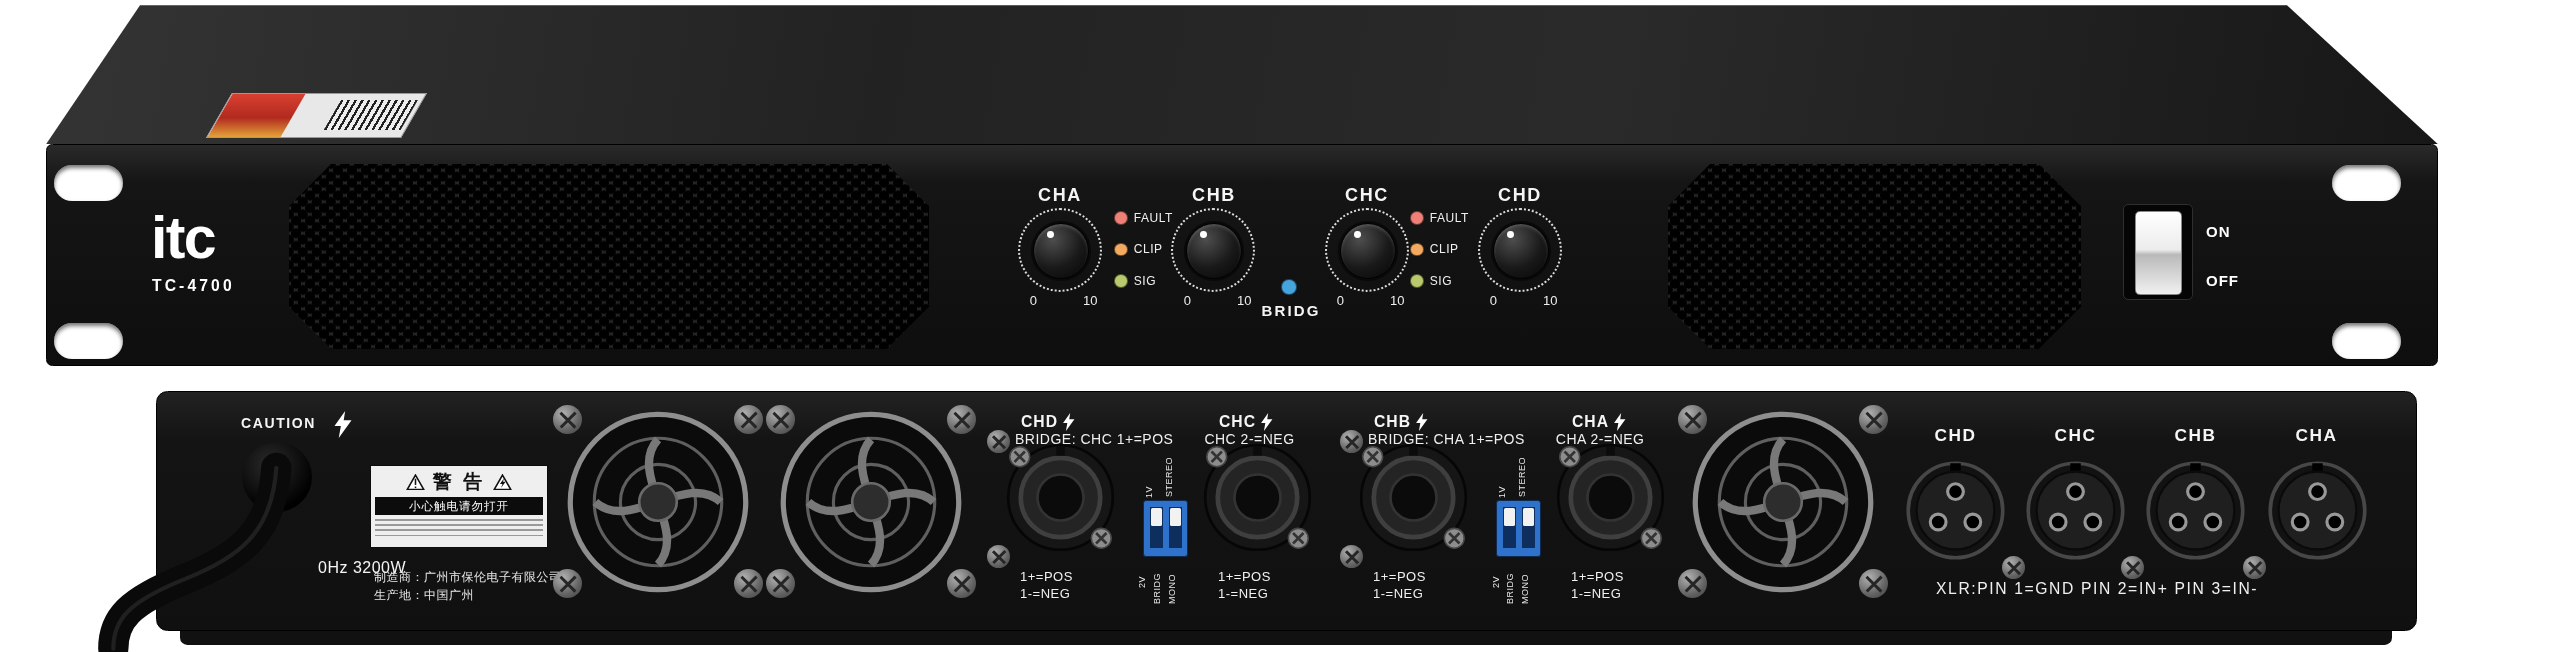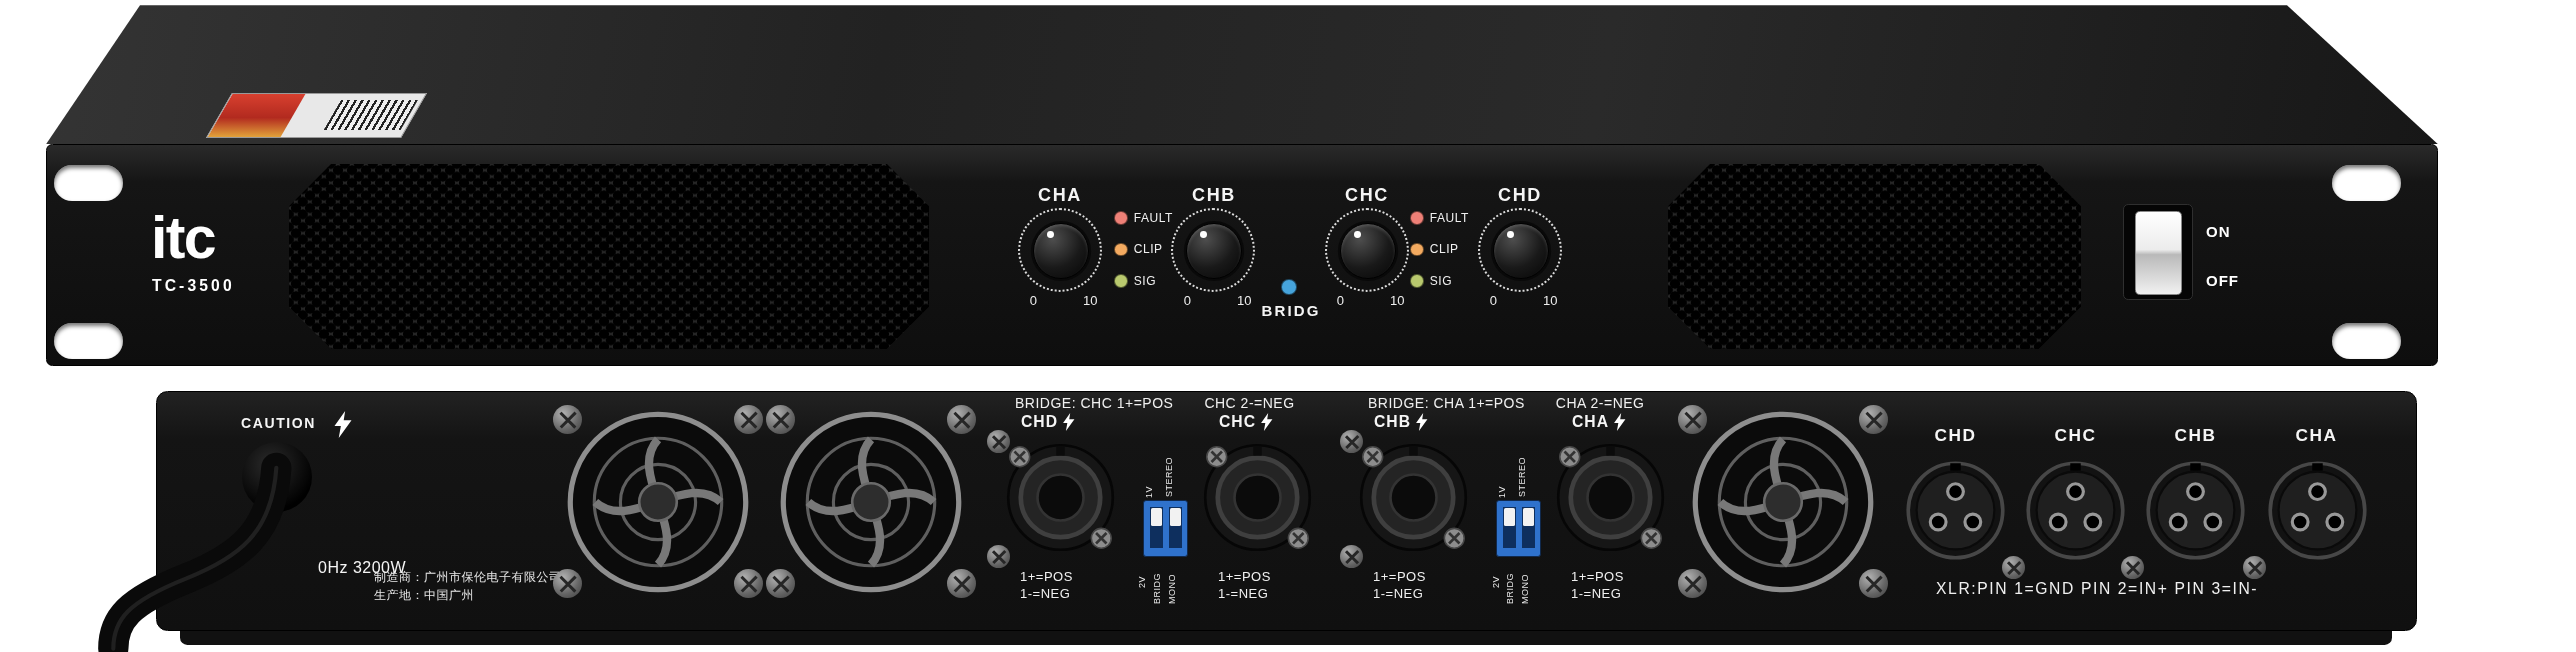--- a/index.html
+++ b/index.html
@@ -54,21 +54,21 @@
   .lip{left:180px;top:631px;width:2212px;height:13.6px;background:#111;border-radius:0 0 7.3px 7.3px;}
   .caution{font-size:14px;letter-spacing:1.6px;color:#f5f5f5;font-weight:bold;}
   .gland{width:70px;height:70px;border-radius:50%;background:radial-gradient(circle at 40% 32%,#2b2b2b,#000 72%);}
   .warnbox{width:178px;height:83px;background:#efefef;border:1.6px solid #0c0c0c;box-sizing:border-box;padding:3.1px 4.2px;}
   .warn-title-row{display:flex;align-items:center;justify-content:center;gap:7.3px;}
   .warn-title{font-size:19px;font-weight:bold;color:#111;letter-spacing:3.1px;}
   .warn-bar{margin-top:2.1px;background:#0c0c0c;color:#fff;text-align:center;font-size:11.5px;padding:1.6px 0;letter-spacing:1px;}
   .warn-lines{margin-top:3.7px;height:16.7px;background:repeating-linear-gradient(180deg,#9a9a9a 0 1.6px,transparent 1.6px 5.2px);}
   .rating{font-size:16px;color:#f5f5f5;letter-spacing:0.5px;}
   .maker{font-size:12px;color:#e8e8e8;letter-spacing:0.5px;}
-  .bridgelbl{font-size:14px;color:#f0f0f0;letter-spacing:0.5px;white-space:nowrap;}
+  .bridgelbl{font-size:14px;color:#f0f0f0;letter-spacing:0.5px;white-space:nowrap;margin-top:36px;}
   .jacklbl{display:flex;align-items:center;gap:5.2px;font-size:15.7px;font-weight:bold;color:#f5f5f5;letter-spacing:1px;}
   .posneg{font-size:13px;color:#f0f0f0;line-height:1.3;letter-spacing:0.5px;}
   .dip{width:45px;height:57px;background:#2f72cc;border:1.6px solid #10294d;border-radius:3.1px;box-sizing:border-box;}
   .dip-slot{position:absolute;width:12.6px;height:41px;background:#0e2f5e;top:6.3px;}
   .dip-lever{position:absolute;left:1px;top:1px;width:10.5px;height:18px;background:#f2f2f2;border-radius:1.6px;}
   .vlab{color:#e8e8e8;font-size:9px;letter-spacing:0.5px;writing-mode:vertical-rl;transform:rotate(180deg);white-space:nowrap;}
   .xlr-label{width:73px;text-align:center;font-size:17.3px;font-weight:bold;letter-spacing:1.6px;color:#f5f5f5;}
   .xlr-note{font-size:15.7px;letter-spacing:1.6px;color:#f0f0f0;white-space:nowrap;}
   .screw{border-radius:50%;background:radial-gradient(circle at 35% 30%,#b2b2b2,#646464 60%,#3d3d3d);}
   .screw::before,.screw::after{content:"";position:absolute;left:50%;top:50%;width:72%;height:2.6px;background:#262626;}
@@ -88,21 +88,21 @@
     </div>
   </div>
 
   <div class="abs front-face">
     <div class="abs ear-hole" style="left:7.3px;top:20px;"></div>
     <div class="abs ear-hole" style="left:7.3px;top:178px;"></div>
     <div class="abs ear-hole" style="left:2285px;top:20px;"></div>
     <div class="abs ear-hole" style="left:2285px;top:178px;"></div>
 
     <div class="abs logo">itc</div>
-    <div class="abs model">TC-3500</div>
+    <div class="abs model">TC-4700</div>
 
     <div class="abs grille" style="left:242px;top:19px;width:640px;height:185px;"></div>
     <div class="abs grille" style="left:1621px;top:19px;width:413px;height:185px;"></div>
 
     <div class="abs ch-label" style="left:971px;top:40px;">CHA</div>
     <div class="abs tick-ring" style="left:971px;top:63px;"></div>
     <div class="abs knob" style="left:986px;top:78px;">
         <span class="knob-dot"></span>
       </div>
     <div class="abs scale" style="left:967px;top:148px;width:23px;text-align:right;">0</div>
@@ -174,20 +174,36 @@
 
   <div class="abs rear">
 
     <div class="abs caution" style="left:84px;top:23px;">CAUTION</div>
     <svg class="abs" style="left:177px;top:19px;" width="18" height="27" viewBox="0 0 24 38">
         <polygon points="15,0 0,21 9,21 6,38 24,13 13,13" fill="#fff"></polygon>
       </svg>
 
     <div class="abs gland" style="left:85px;top:50px;"></div>
 
+    <div class="abs warnbox" style="left:213px;top:73px;">
+      <div class="warn-title-row">
+        <svg width="19" height="16.7" viewBox="0 0 36 32">
+            <polygon points="18,2 34,30 2,30" fill="#fff" stroke="#111" stroke-width="3"></polygon>
+            <rect x="16.5" y="9" width="3" height="12" fill="#111"></rect>
+            <rect x="16.5" y="24" width="3" height="3" fill="#111"></rect>
+          </svg>
+        <span class="warn-title">警 告</span>
+        <svg width="19" height="16.7" viewBox="0 0 36 32">
+            <polygon points="18,2 34,30 2,30" fill="#fff" stroke="#111" stroke-width="3"></polygon>
+            <polygon points="21,8 13,19 18,19 15,27 24,15 19,15" fill="#111"></polygon>
+          </svg>
+      </div>
+      <div class="warn-bar">小心触电请勿打开</div>
+      <div class="warn-lines"></div>
+    </div>
 
     <div class="abs rating" style="left:113px;top:167px;margin-left:48px;">0Hz 3200W</div>
     <div class="abs maker" style="left:217px;top:177px;">制造商：广州市保伦电子有限公司</div>
     <div class="abs maker" style="left:217px;top:195px;">生产地：中国广州</div>
 
     <svg class="abs" style="left:407px;top:15.7px;" width="188" height="188" viewBox="0 0 360 360">
       <circle cx="180" cy="180" r="168" fill="#0b0b0b" stroke="#8e8e8e" stroke-width="10"></circle>
       <circle cx="180" cy="180" r="122" fill="none" stroke="#5f5f5f" stroke-width="6"></circle>
       <circle cx="180" cy="180" r="72" fill="none" stroke="#5f5f5f" stroke-width="6"></circle>
       <path d="M180,60 C120,125 240,235 180,300" fill="none" stroke="#787878" stroke-width="16"></path>

